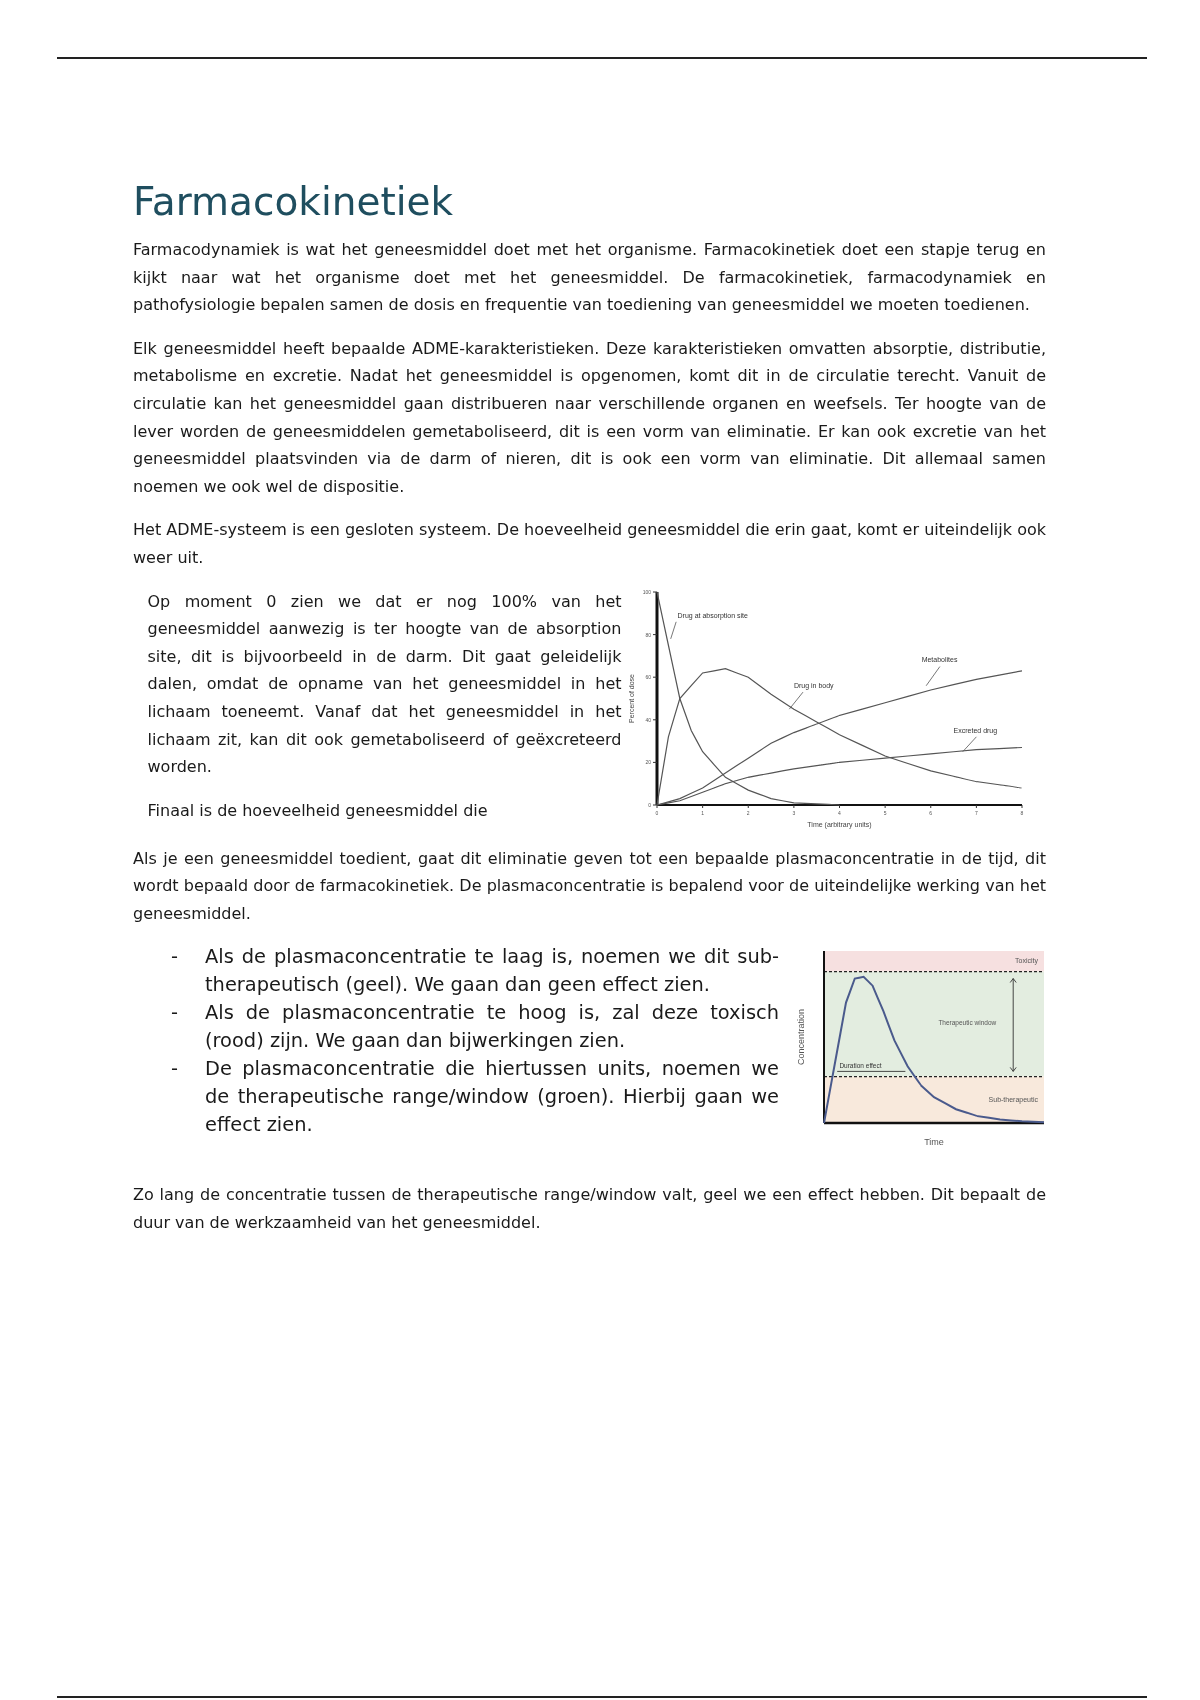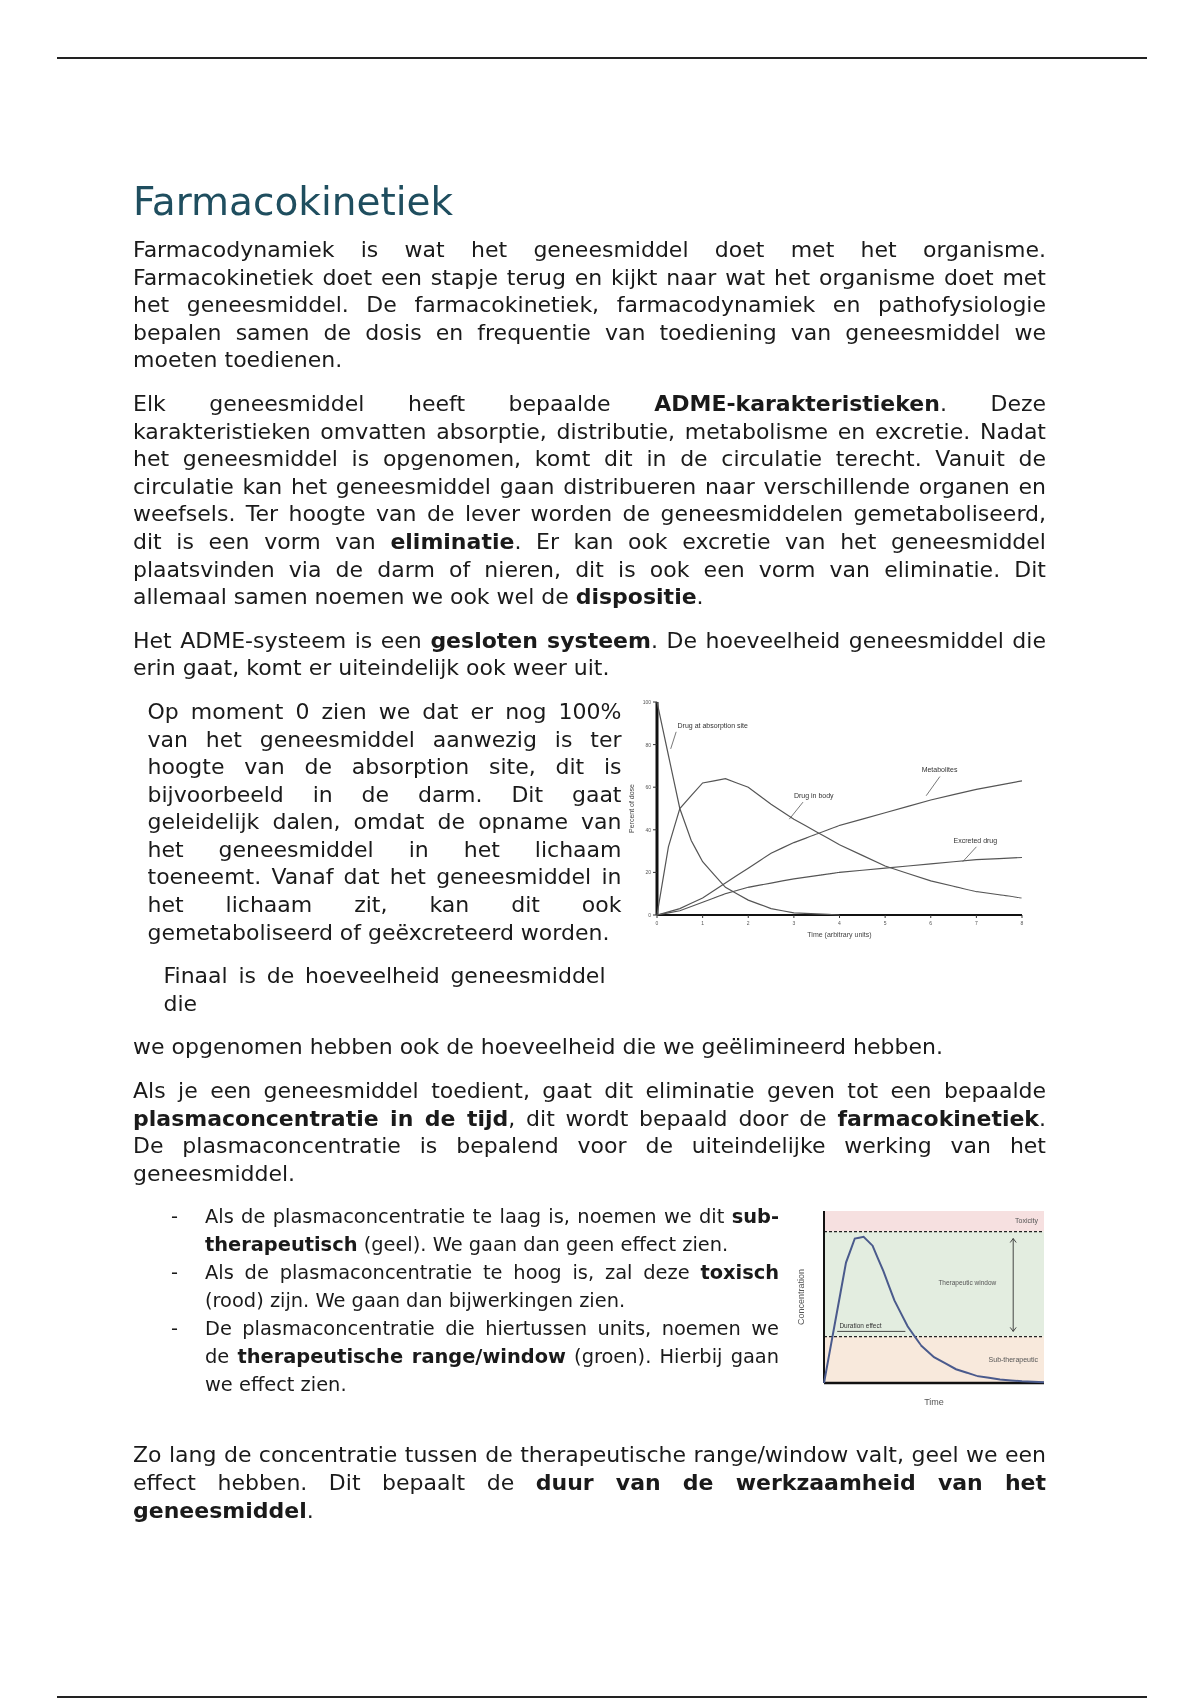--- a/index.html
+++ b/index.html
@@ -3,22 +3,22 @@
 <meta charset="utf-8">
 <style>
   html, body { margin: 0; padding: 0; background: #ffffff; }
   body { width: 1200px; height: 1700px; position: relative; overflow: hidden;
          font-family: "DejaVu Sans", sans-serif; color: #1a1a1a; }
   .rule { position: absolute; left: 57px; width: 1090px; height: 2px; background: #222; }
   .rule.top { top: 57px; }
   .rule.bottom { top: 1696px; }
   .page { position: absolute; left: 133px; top: 178px; width: 913px; }
   h1 { margin: 0 0 10px 0; font-weight: normal; font-size: 39px; color: #1f4e5f; line-height: 48px; }
-  p { margin: 0 0 16px 0; font-size: 22px; line-height: 27.6px; text-align: justify; }
-  b { font-weight: bold; }
+  p { margin: 0 0 16px 0; font-size: 16px; line-height: 27.6px; text-align: justify; }
+  b { font-weight: normal; }
   .two-col { display: flex; justify-content: center; }
   .two-col .left { width: 474px; }
   .fig1 { width: 410px; height: 265px; margin-top: -8px; }
   .list-wrap { display: flex; justify-content: space-between; margin-bottom: 16px; }
   ul { margin: 0; padding: 0; list-style: none; width: 646px; }
   li { position: relative; padding-left: 72px; font-size: 19.4px; line-height: 28px; text-align: justify; }
   li .dash { position: absolute; left: 38px; top: 0; }
   .fig2 { width: 260px; height: 220px; margin-top: 2px; }
   svg text { font-family: "Liberation Sans", sans-serif; }
 </style>
@@ -29,21 +29,21 @@
 
 <div class="page">
   <h1 style="color: rgb(31, 78, 95);">Farmacokinetiek</h1>
   <p><span>Farmacodynamiek is wat het geneesmiddel doet met het organisme. Farmacokinetiek doet een stapje terug en kijkt naar wat het organisme doet met het geneesmiddel. De farmacokinetiek, farmacodynamiek en pathofysiologie bepalen samen de dosis en frequentie van toediening van geneesmiddel we moeten toedienen.</span></p>
   <p><span>Elk geneesmiddel heeft bepaalde </span><b>ADME-karakteristieken</b><span>. Deze karakteristieken omvatten absorptie, distributie, metabolisme en excretie. Nadat het geneesmiddel is opgenomen, komt dit in de circulatie terecht. Vanuit de circulatie kan het geneesmiddel gaan distribueren naar verschillende organen en weefsels. Ter hoogte van de lever worden de geneesmiddelen gemetaboliseerd, dit is een vorm van </span><b>eliminatie</b><span>. Er kan ook excretie van het geneesmiddel plaatsvinden via de darm of nieren, dit is ook een vorm van eliminatie. Dit allemaal samen noemen we ook wel de </span><b>dispositie</b><span>.</span></p>
   <p><span>Het ADME-systeem is een </span><b>gesloten systeem</b><span>. De hoeveelheid geneesmiddel die erin gaat, komt er uiteindelijk ook weer uit.</span></p>
 
   <div class="two-col">
     <div class="left">
       <p>Op moment 0 zien we dat er nog 100% van het geneesmiddel aanwezig is ter hoogte van de absorption site, dit is bijvoorbeeld in de darm. Dit gaat geleidelijk dalen, omdat de opname van het geneesmiddel in het lichaam toeneemt. Vanaf dat het geneesmiddel in het lichaam zit, kan dit ook gemetaboliseerd of geëxcreteerd worden.</p>
-      <p style="margin:16px">Finaal is de hoeveelheid geneesmiddel die</p>
+      <p style="margin:0">Finaal is de hoeveelheid geneesmiddel die</p>
     </div>
     <svg class="fig1" id="fig1" viewBox="0 0 410 265">
         <line x1="35" y1="12" x2="35" y2="225" stroke="#111" stroke-width="3"></line>
         <line x1="35" y1="225" x2="400" y2="225" stroke="#111" stroke-width="2"></line>
         <line x1="31" y1="225" x2="35" y2="225" stroke="#333"></line>
         <text x="29" y="227" font-size="5" text-anchor="end" fill="#555">0</text>
         <line x1="31" y1="182.4" x2="35" y2="182.4" stroke="#333"></line>
         <text x="29" y="184.4" font-size="5" text-anchor="end" fill="#555">20</text>
         <line x1="31" y1="139.8" x2="35" y2="139.8" stroke="#333"></line>
         <text x="29" y="141.8" font-size="5" text-anchor="end" fill="#555">40</text>
@@ -80,21 +80,20 @@
         <text x="55.53125" y="37.56" font-size="7" fill="#333">Drug at absorption site</text>
         <line x1="54.162499999999994" y1="41.81999999999999" x2="48.6875" y2="58.859999999999985" stroke="#555" stroke-width="0.8"></line>
         <text x="171.875" y="107.85" font-size="7" fill="#333">Drug in body</text>
         <line x1="181" y1="112.11" x2="167.3125" y2="129.14999999999998" stroke="#555" stroke-width="0.8"></line>
         <text x="299.625" y="82.28999999999999" font-size="7" fill="#333">Metabolites</text>
         <line x1="317.875" y1="86.54999999999998" x2="304.1875" y2="105.71999999999998" stroke="#555" stroke-width="0.8"></line>
         <text x="331.5625" y="152.57999999999998" font-size="7" fill="#333">Excreted drug</text>
         <line x1="354.375" y1="156.84" x2="340.6875" y2="171.75" stroke="#555" stroke-width="0.8"></line>
       </svg>
   </div>
-  <p>we opgenomen hebben ook de hoeveelheid die we geëlimineerd hebben.</p>
 
   <p><span>Als je een geneesmiddel toedient, gaat dit eliminatie geven tot een bepaalde </span><b>plasmaconcentratie in de tijd</b><span>, dit wordt bepaald door de </span><b>farmacokinetiek</b><span>. De plasmaconcentratie is bepalend voor de uiteindelijke werking van het geneesmiddel.</span></p>
 
   <div class="list-wrap">
     <ul>
       <li><span class="dash">-</span><span><span>Als de plasmaconcentratie te laag is, noemen we dit </span><b>sub-therapeutisch</b><span> (geel). We gaan dan geen effect zien.</span></span></li>
       <li><span class="dash">-</span><span><span>Als de plasmaconcentratie te hoog is, zal deze </span><b>toxisch</b><span> (rood) zijn. We gaan dan bijwerkingen zien.</span></span></li>
       <li><span class="dash">-</span><span><span>De plasmaconcentratie die hiertussen units, noemen we de </span><b>therapeutische range/window</b><span> (groen). Hierbij gaan we effect zien.</span></span></li>
     </ul>
     <svg class="fig2" id="fig2" viewBox="0 0 260 220">

